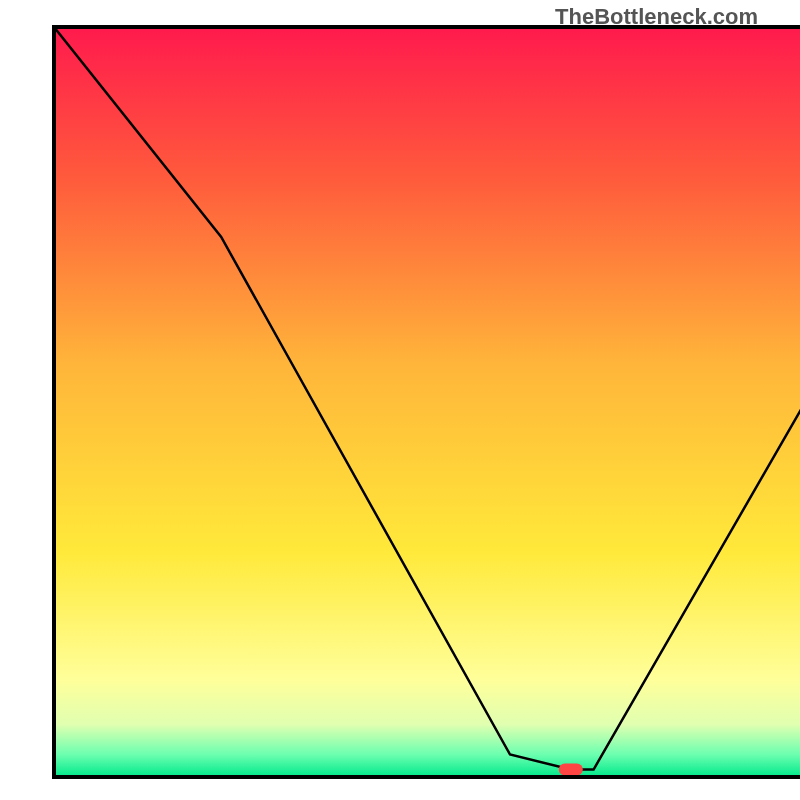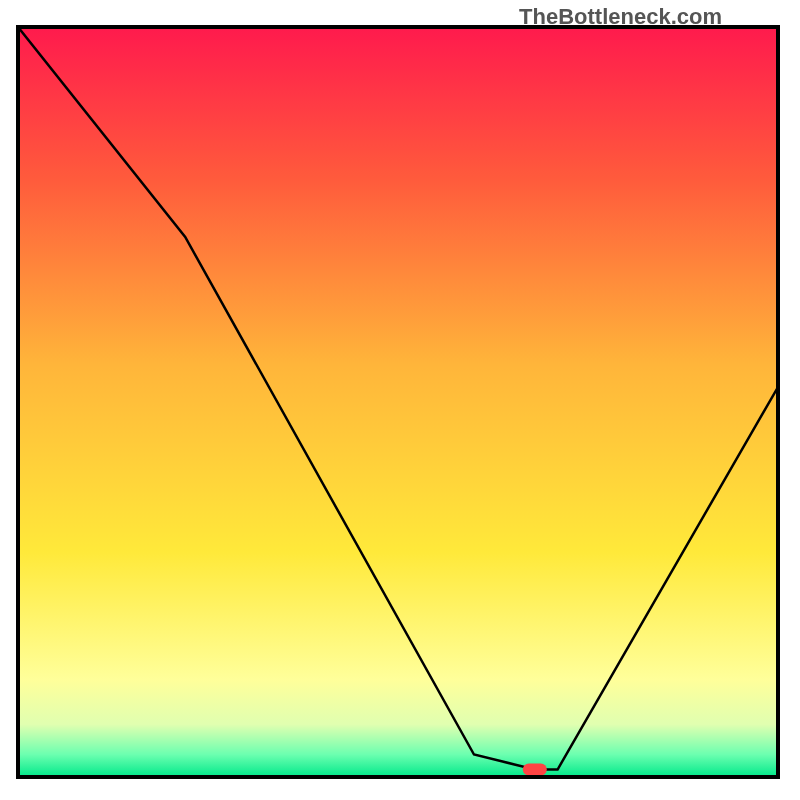--- a/index.html
+++ b/index.html
@@ -7,20 +7,21 @@
     padding: 0;
     width: 800px;
     height: 800px;
     background: #ffffff;
     font-family: Arial, Helvetica, sans-serif;
   }
   .container {
     position: relative;
     width: 736px;
     height: 800px;
+    margin-left: 36px;
   }
   .watermark {
     position: absolute;
     top: 4px;
     right: 14px;
     font-size: 22px;
     font-weight: 600;
     color: #555555;
     z-index: 10;
   }

